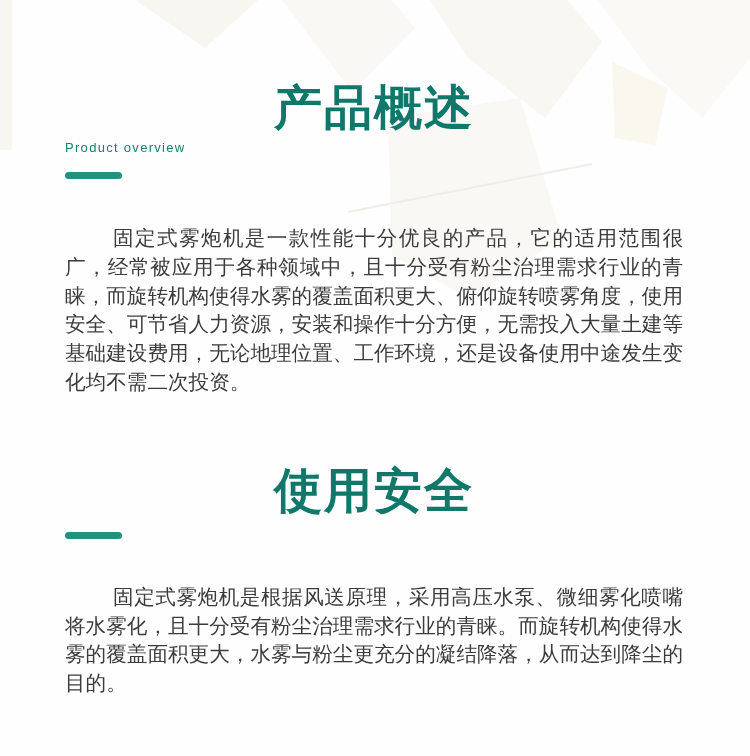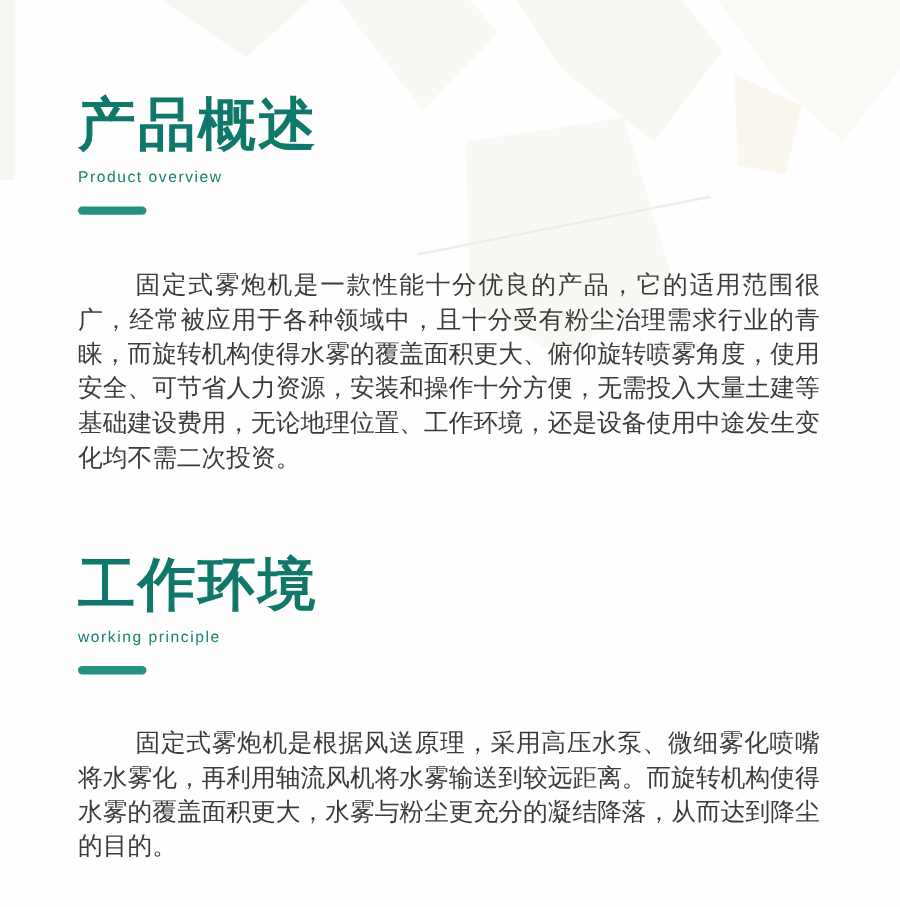--- a/index.html
+++ b/index.html
@@ -25,21 +25,22 @@
     position: relative;
     padding: 0 67px 0 65px;
   }
   .title {
     margin: 0;
     font-size: 48px;
     line-height: 48px;
     font-weight: 800;
     letter-spacing: 2px;
     color: var(--heading-teal, #10786a);
-    font-family: Liberation Mono, monospace;
+    font-family: Liberation Serif, serif;
+    text-align: center;
   }
   .sec1 .title { padding-top: 84px; }
   .sec2 .title { padding-top: 70px; }
   .subtitle {
     margin-top: 8px;
     font-size: 13px;
     line-height: 15px;
     font-weight: 400;
     letter-spacing: 1.3px;
     color: var(--subtitle-teal, #16806f);
@@ -83,20 +84,19 @@
   <div class="content">
 
     <section class="sec1">
       <h1 class="title">产品概述</h1>
       <div class="subtitle">Product overview</div>
       <div class="bar"></div>
       <p class="para">固定式雾炮机是一款性能十分优良的产品，它的适用范围很广，经常被应用于各种领域中，且十分受有粉尘治理需求行业的青睐，而旋转机构使得水雾的覆盖面积更大、俯仰旋转喷雾角度，使用安全、可节省人力资源，安装和操作十分方便，无需投入大量土建等基础建设费用，无论地理位置、工作环境，还是设备使用中途发生变化均不需二次投资。</p>
     </section>
 
     <section class="sec2">
-      <h1 class="title">工作环境</h1>
-      <div class="subtitle">working principle</div>
+      <h1 class="title">使用安全</h1>
       <div class="bar"></div>
-      <p class="para">固定式雾炮机是根据风送原理，采用高压水泵、微细雾化喷嘴将水雾化，再利用轴流风机将水雾输送到较远距离。而旋转机构使得水雾的覆盖面积更大，水雾与粉尘更充分的凝结降落，从而达到降尘的目的。</p>
+      <p class="para">固定式雾炮机是根据风送原理，采用高压水泵、微细雾化喷嘴将水雾化，且十分受有粉尘治理需求行业的青睐。而旋转机构使得水雾的覆盖面积更大，水雾与粉尘更充分的凝结降落，从而达到降尘的目的。</p>
     </section>
 
   </div>
 </div>
 
 </body></html>

